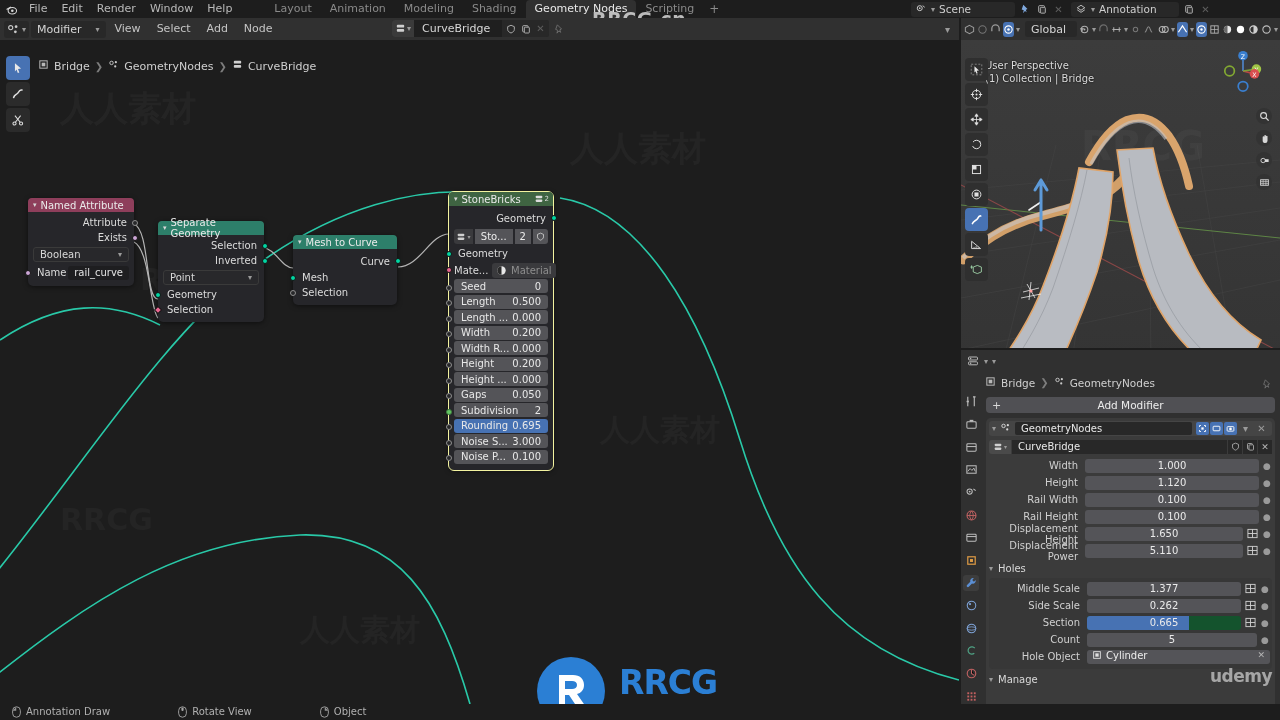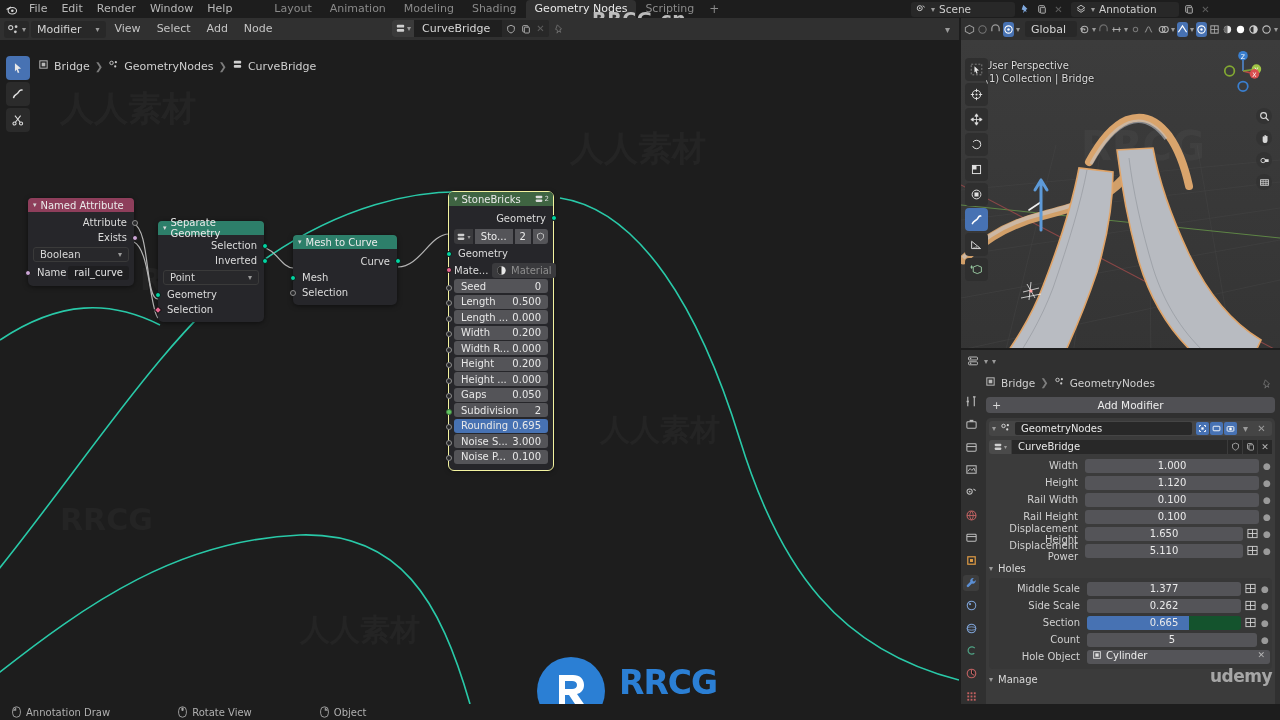--- a/index.html
+++ b/index.html
@@ -147,21 +147,21 @@
   .pval span { position:relative; z-index:2; }
   .anim-icon { width:13px; height:14px; margin-left:3px; display:flex; align-items:center; justify-content:center; }
   .dot-icon { width:10px; margin-left:3px; display:flex; align-items:center; justify-content:center; color:#9a9a9a; font-size:9px;}
   .sect-head { height:15px; display:flex; align-items:center; gap:5px; font-size:10px; color:#d8d8d8; margin:3px 0 2px 0;}
   .subpanel { background:#373737; border-radius:4px; padding:3px 2px; margin-bottom:3px; }
   .closed-panel { height:15px; display:flex; align-items:center; gap:5px; font-size:10px; color:#d0d0d0; background:#3b3b3b; border-radius:4px; padding-left:4px; margin-bottom:2px;margin-top:24px;}
   .objfield { flex:1; height:14px; background:#545458; border-radius:3px; display:flex; align-items:flex-start; padding:0 5px; gap:4px; font-size:10px; color:#ececec; }
 
   
   .statusbar { position:absolute; left:0; bottom:0; width:1280px; height:16px; background:#1d1d1d; display:flex; align-items:center; }
-  .sb-item { display:flex; align-items:center; gap:5px; font-size:10px; color:#b0b0b0; }
+  .sb-item { display:flex; gap:5px; font-size:10px; color:#b0b0b0; }
   .sb-stats { position:absolute; right:6px; font-size:10px; color:#b5b5b5; }
   .rrcg-top { position:absolute; left:592px; top:8px; font-size:19px; color:#c9c9c9; font-weight:bold; letter-spacing:.5px; opacity:.92;}
   .udemy { position:absolute; right:8px; bottom:18px; font-size:17px; color:rgba(255,255,255,.55); font-weight:bold; letter-spacing:-.5px;}
 </style>
 </head>
 <body>
 
 <div id="app">
 
   <div class="topbar">

